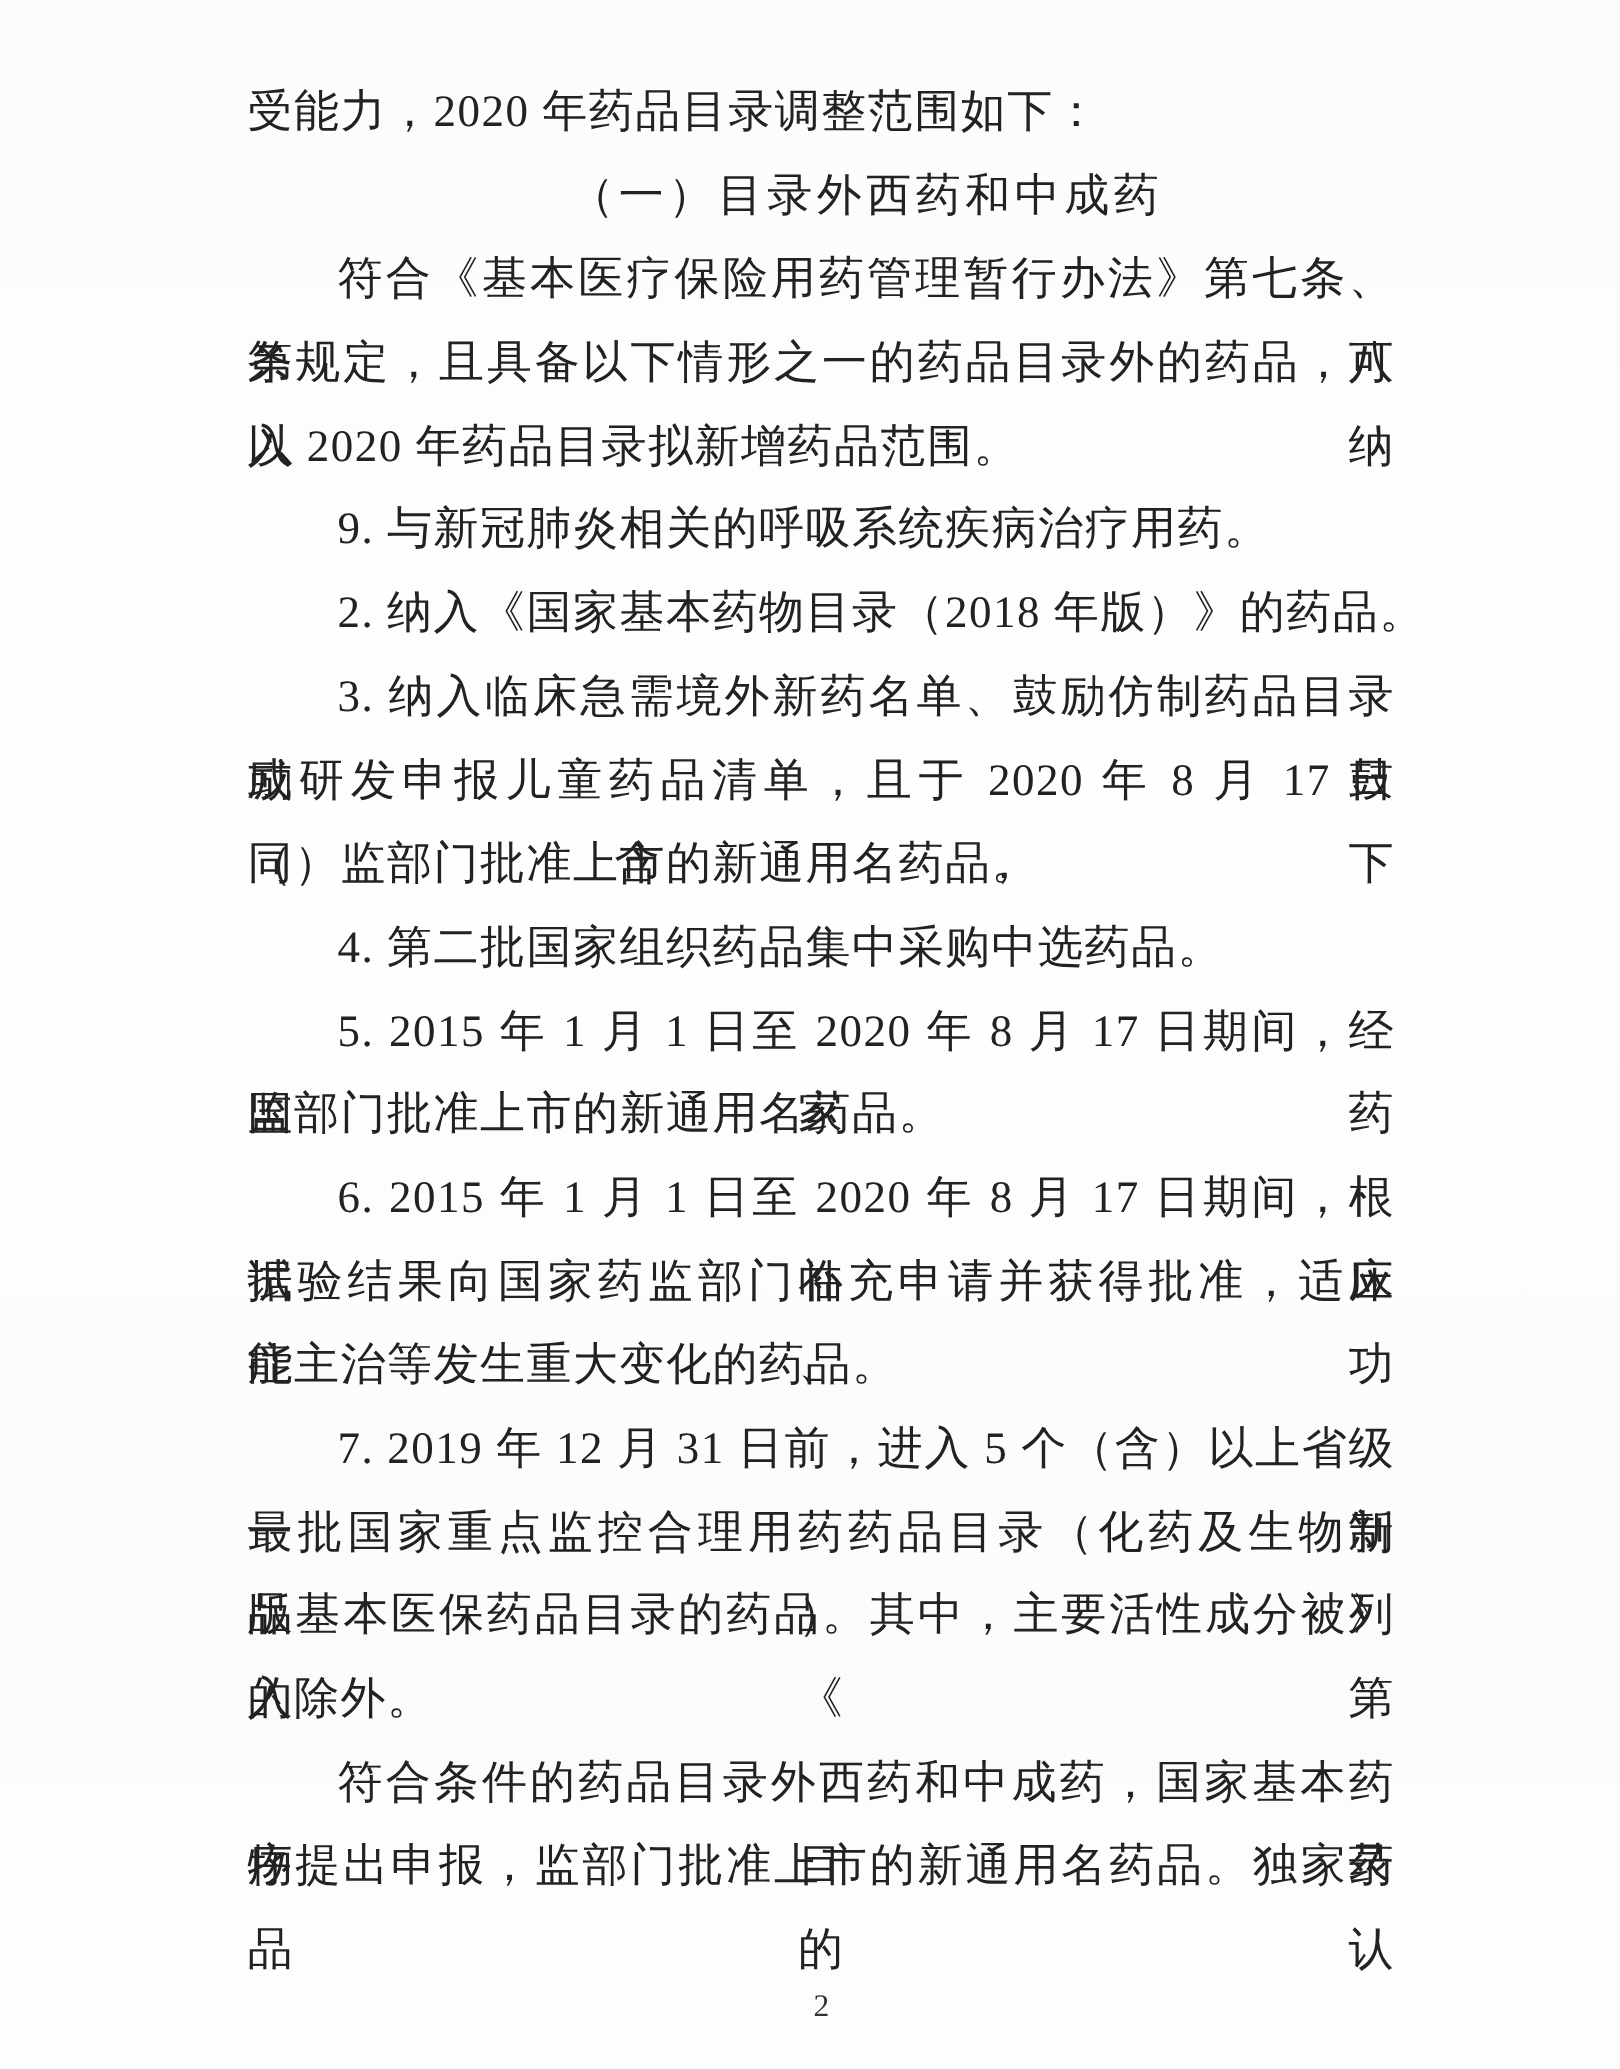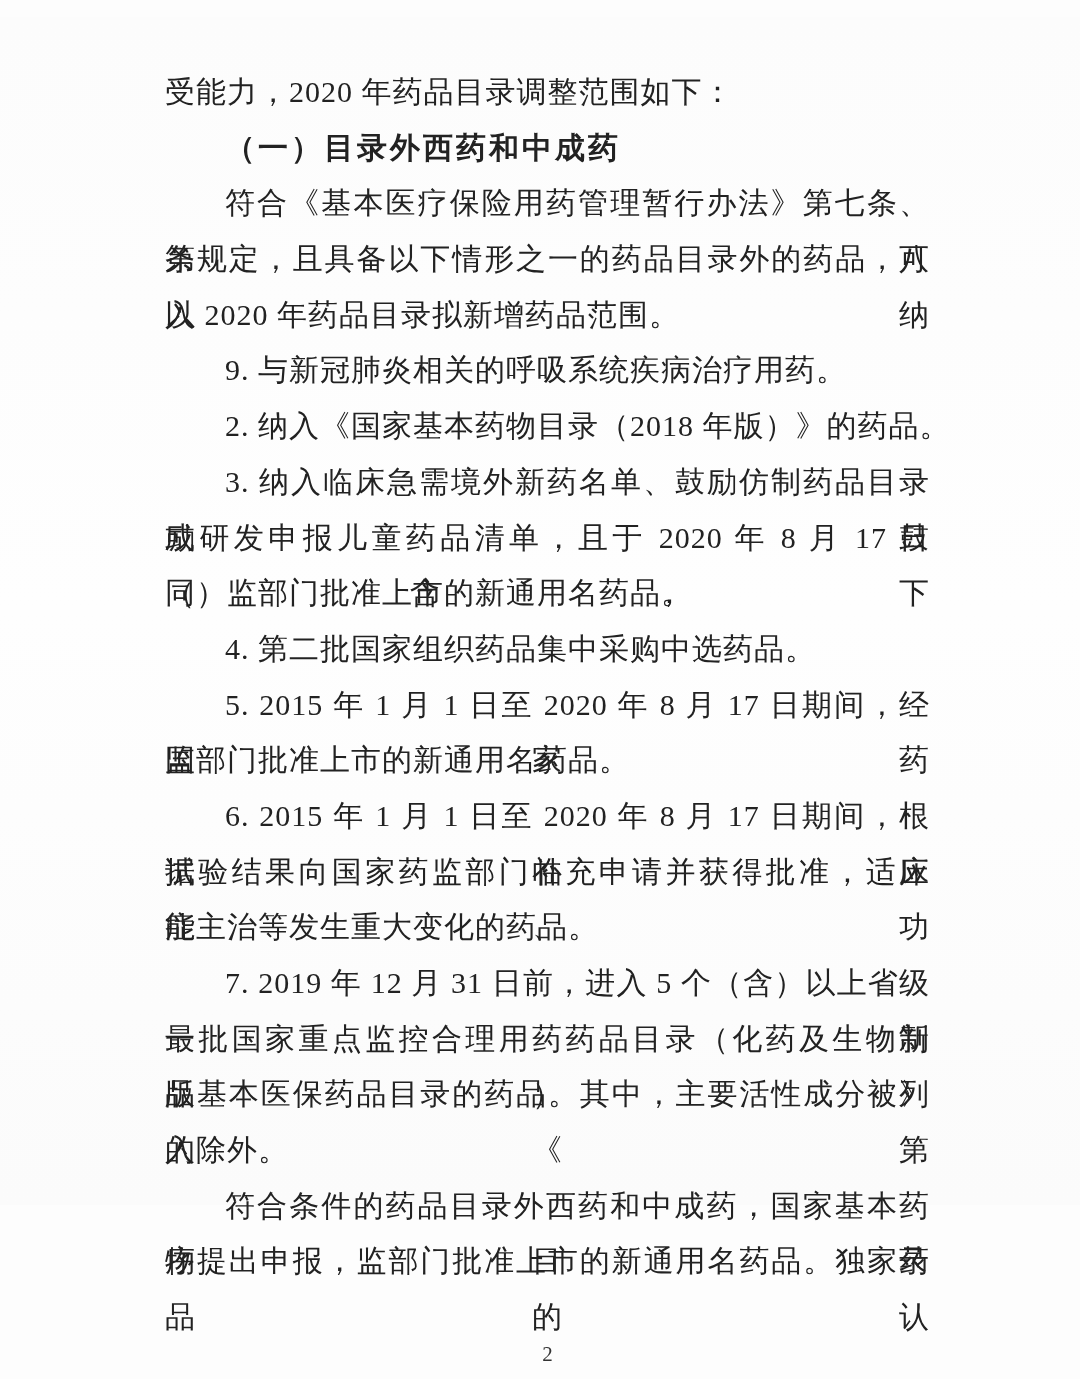--- a/index.html
+++ b/index.html
@@ -9,21 +9,21 @@
   body {
     width: 1080px;
     height: 1379px;
     background: #fdfdfd;
     overflow: hidden;
     position: relative;
     font-family: "Liberation Serif", "DejaVu Serif", serif;
   }
   .page {
     position: absolute;
-    top: 17px; left: 0;
+    top: 0; left: 0;
     width: 1080px;
     height: 1188px;
     background: linear-gradient(180deg, #fcfcfc 0%, #fefefe 50%, #fbfbfb 100%);
   }
   .text-block {
     position: absolute;
     top: 47px;
     left: 165px;
     width: 765px;
     color: #222222;
@@ -39,22 +39,23 @@
   .line.j {
     white-space: normal;
     text-align: justify;
     text-align-last: justify;
     text-justify: inter-character;
   }
   .line.ind {
     text-indent: 60px;
   }
   .line.heading {
-    font-weight: 700;
+    font-weight: 400;
     letter-spacing: 3px;
+    text-align: center;
   }
   .page-number {
     position: absolute;
     top: 1322px;
     left: 165px;
     width: 765px;
     text-align: center;
     font-size: 21px;
     line-height: 30px;
     color: #333333;

